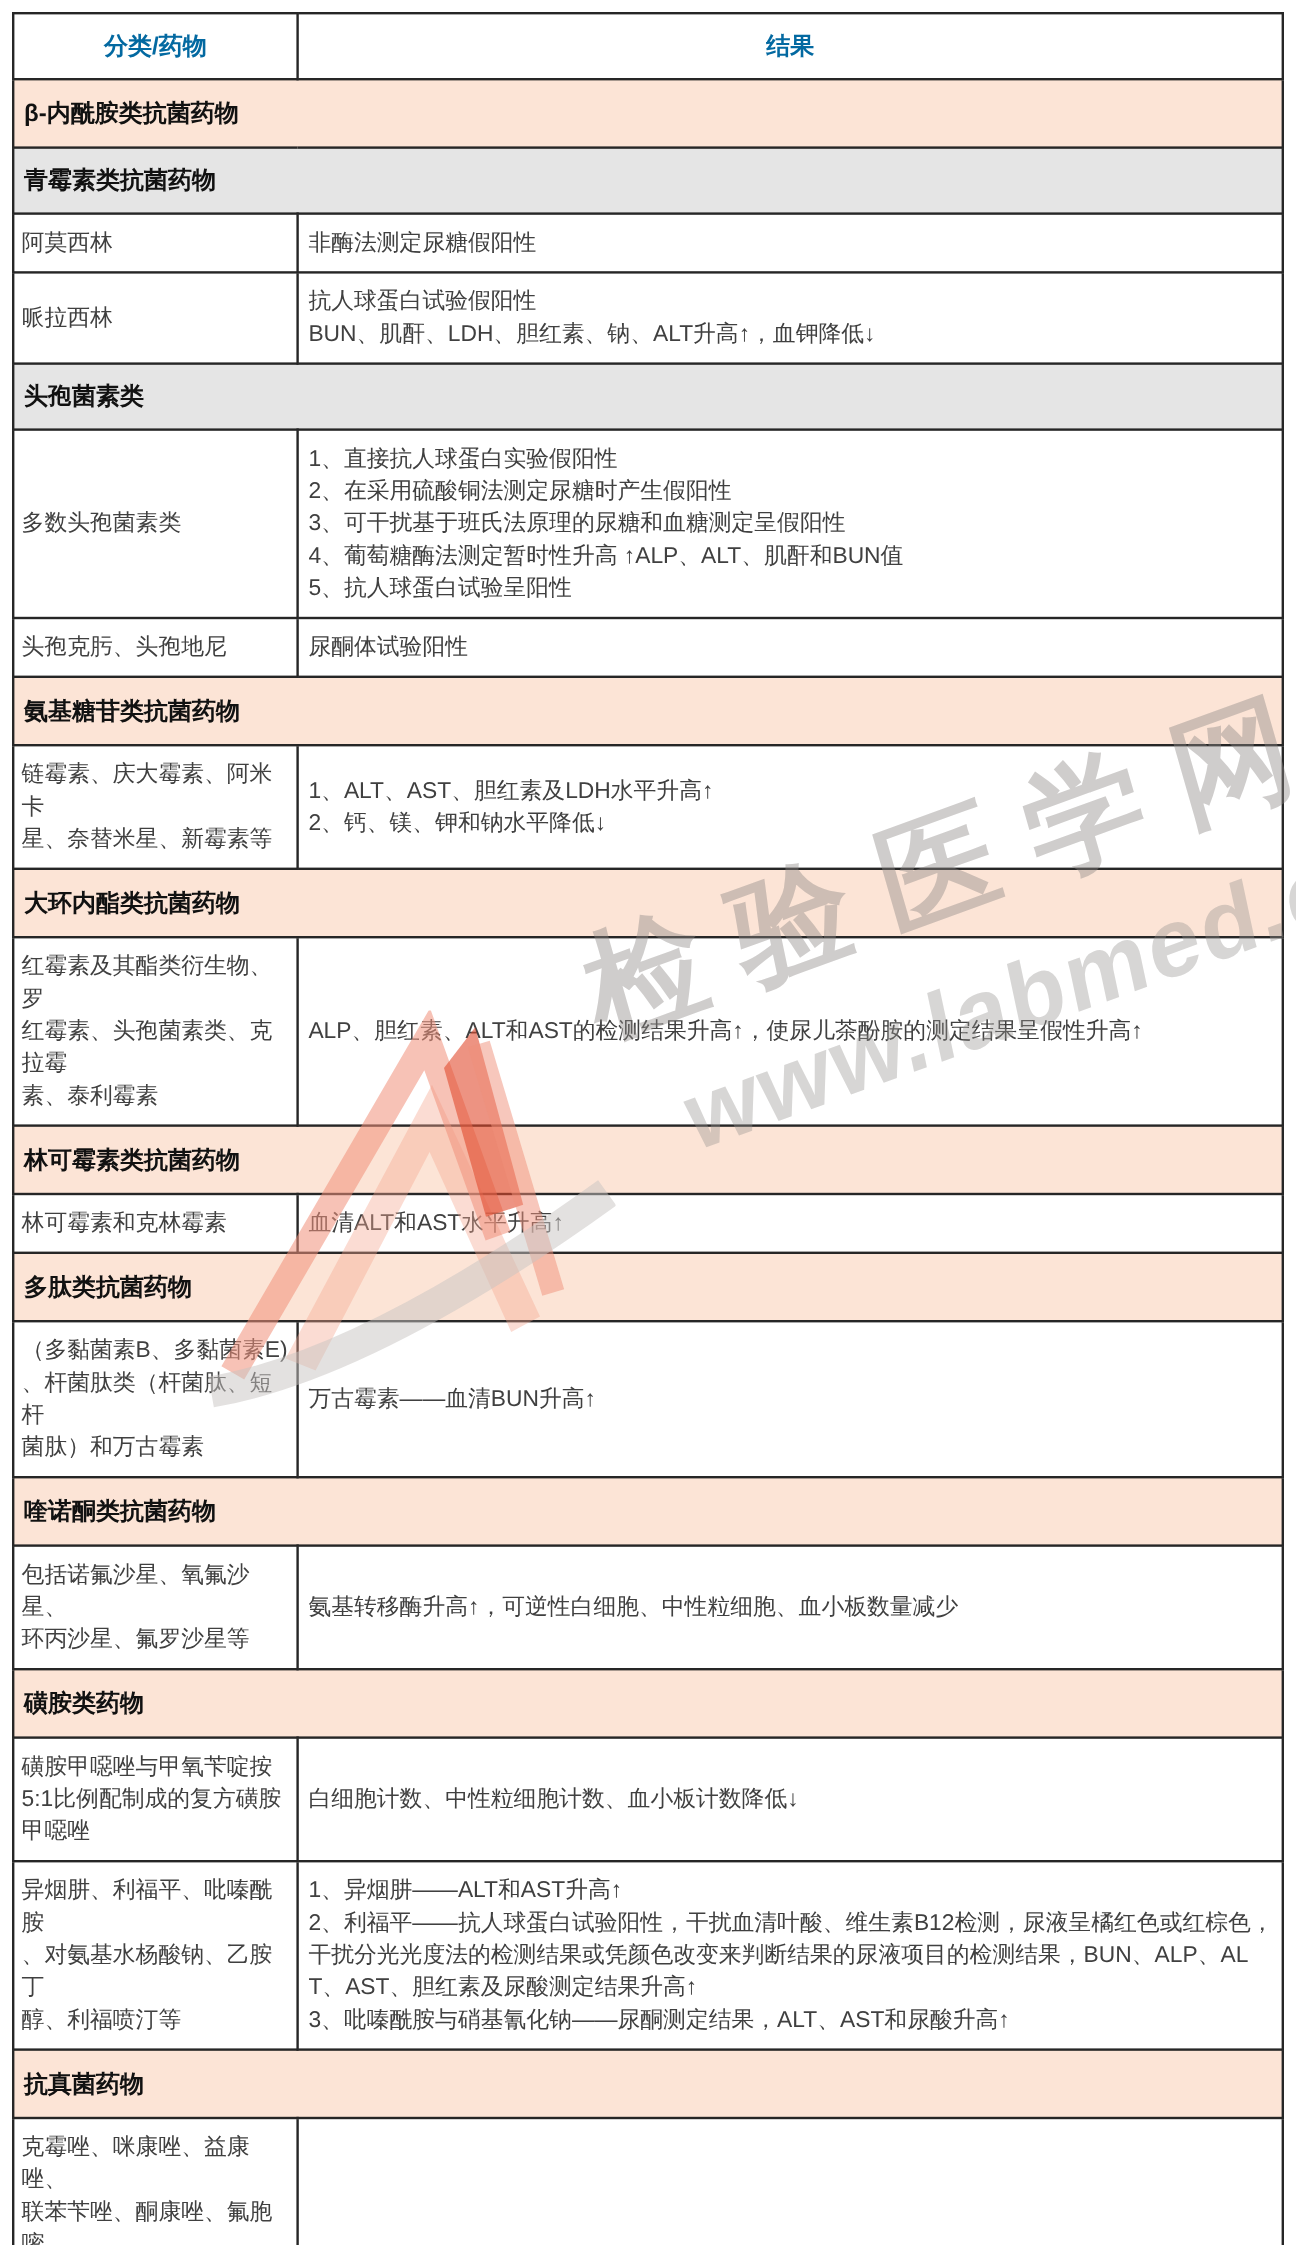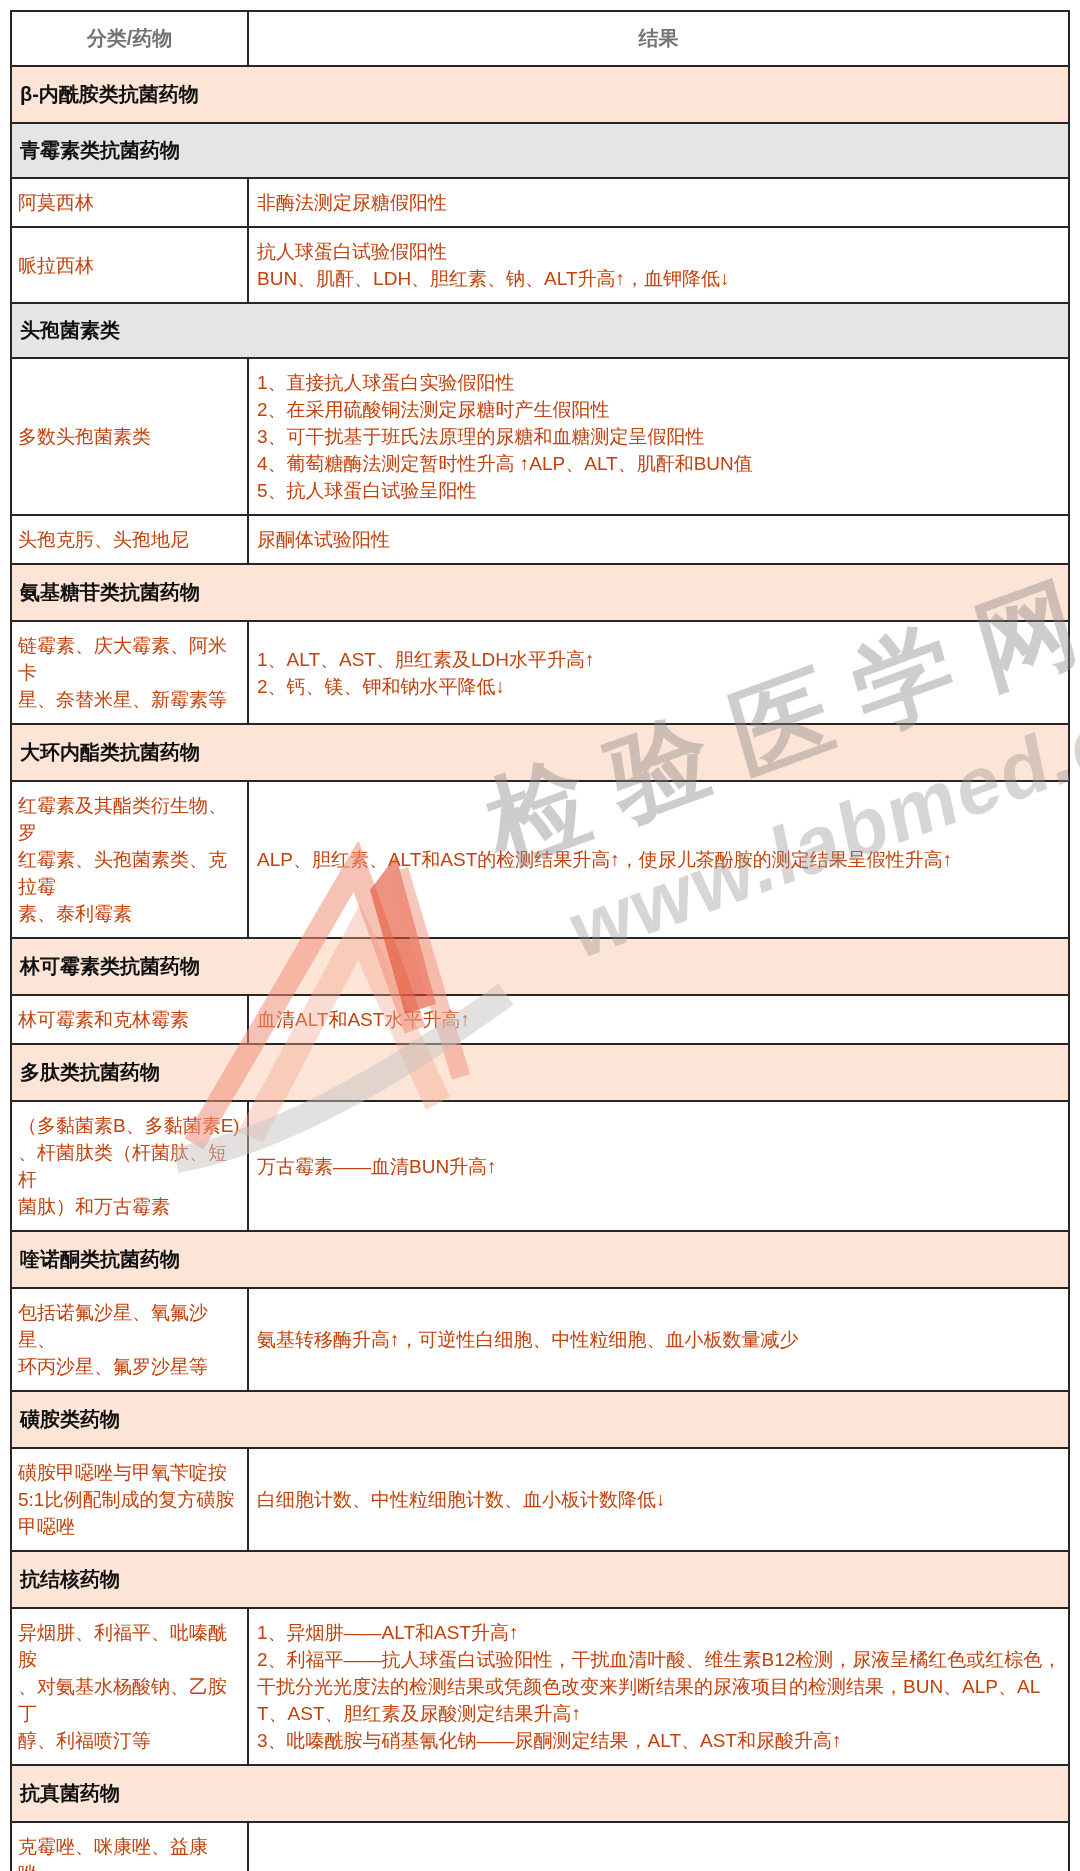--- a/index.html
+++ b/index.html
@@ -27,30 +27,30 @@
     width: 1060px;
     border-collapse: collapse;
     table-layout: fixed;
     background: #ffffff;
   }
   table.ref-table col.col-cat { width: 237px; }
   table.ref-table th,
   table.ref-table td {
     border: 2px solid #262626;
     vertical-align: middle;
-    color: #c2410c;
+    color: #404040;
     word-break: break-all;
   }
   table.ref-table thead th {
     font-size: 20px;
     font-weight: bold;
     text-align: center;
     padding: 13px 4px;
     background: #ffffff;
-    color: #737373;
+    color: #0369a1;
   }
   tr.section-row td {
     background: #fce4d6;
     font-size: 20px;
     font-weight: bold;
     padding: 14px 8px;
     color: #111111;
   }
   tr.subsection-row td {
     background: #e5e5e5;
@@ -204,23 +204,20 @@
       </tr>
       <tr class="section-row">
           <td colspan="2">磺胺类药物</td>
         </tr>
       <tr class="data-row">
         <td class="cat">磺胺甲噁唑与甲氧苄啶按
 5:1比例配制成的复方磺胺
 甲噁唑</td>
         <td class="res">白细胞计数、中性粒细胞计数、血小板计数降低↓</td>
       </tr>
-      <tr class="section-row">
-          <td colspan="2">抗结核药物</td>
-        </tr>
       <tr class="data-row">
         <td class="cat">异烟肼、利福平、吡嗪酰胺
 、对氨基水杨酸钠、乙胺丁
 醇、利福喷汀等</td>
         <td class="res">1、异烟肼——ALT和AST升高↑
 2、利福平——抗人球蛋白试验阳性，干扰血清叶酸、维生素B12检测，尿液呈橘红色或红棕色，干扰分光光度法的检测结果或凭颜色改变来判断结果的尿液项目的检测结果，BUN、ALP、ALT、AST、胆红素及尿酸测定结果升高↑
 3、吡嗪酰胺与硝基氰化钠——尿酮测定结果，ALT、AST和尿酸升高↑</td>
       </tr>
       <tr class="section-row">
           <td colspan="2">抗真菌药物</td>

